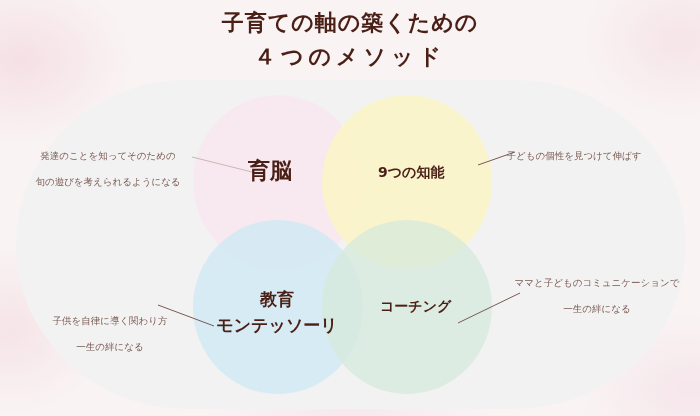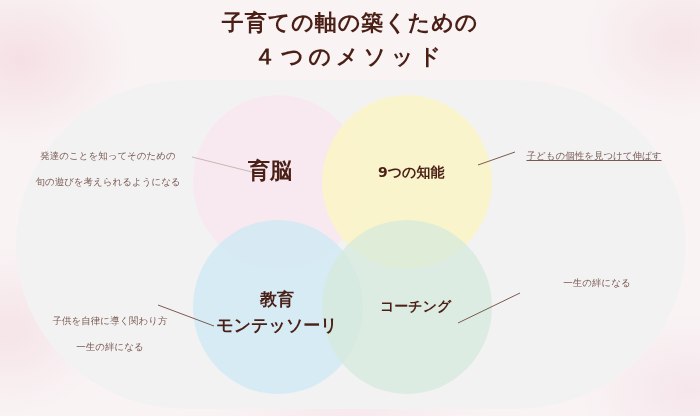--- a/index.html
+++ b/index.html
@@ -36,21 +36,21 @@
     }
     .l-ikuno  { left: 248px; top: 156px; font-size: 22px; }
     .l-nine   { left: 378px; top: 164px; font-size: 14px; }
     .l-monte  { left: 212px; top: 286px; font-size: 17px; line-height: 26px; width: 130px; }
     .l-coach  { left: 380px; top: 298px; font-size: 14px; }
     .desc {
       position: absolute; color: #7a5a52; font-size: 9.5px; text-align: center;
       line-height: 26px;
     }
     .d-tl { left: 28px;  top: 143px; width: 160px; }
-    .d-tr { left: 514px; top: 143px; width: 160px; text-decoration: underline; }
+    .d-tr { left: 494px; top: 143px; width: 160px; }
     .d-bl { left: 40px;  top: 275px; width: 140px; margin-top: 33px; }
     .d-br { left: 512px; top: 270px; width: 170px; }
     svg.lines { position: absolute; left: 0; top: 0; }
   </style>
 </head>
 <body>
 
 <div class="title">
   <div>子育ての軸の築くための</div>
   <div class="line2">４つのメソッド</div>
@@ -83,14 +83,15 @@
   <div>旬の遊びを考えられるようになる</div>
 </div>
 <div class="desc d-tr">
   <div>子どもの個性を見つけて伸ばす</div>
 </div>
 <div class="desc d-bl">
   <div>子供を自律に導く関わり方</div>
   <div>一生の絆になる</div>
 </div>
 <div class="desc d-br">
+  <div>ママと子どものコミュニケーションで</div>
   <div>一生の絆になる</div>
 </div>
 
 </body></html>

